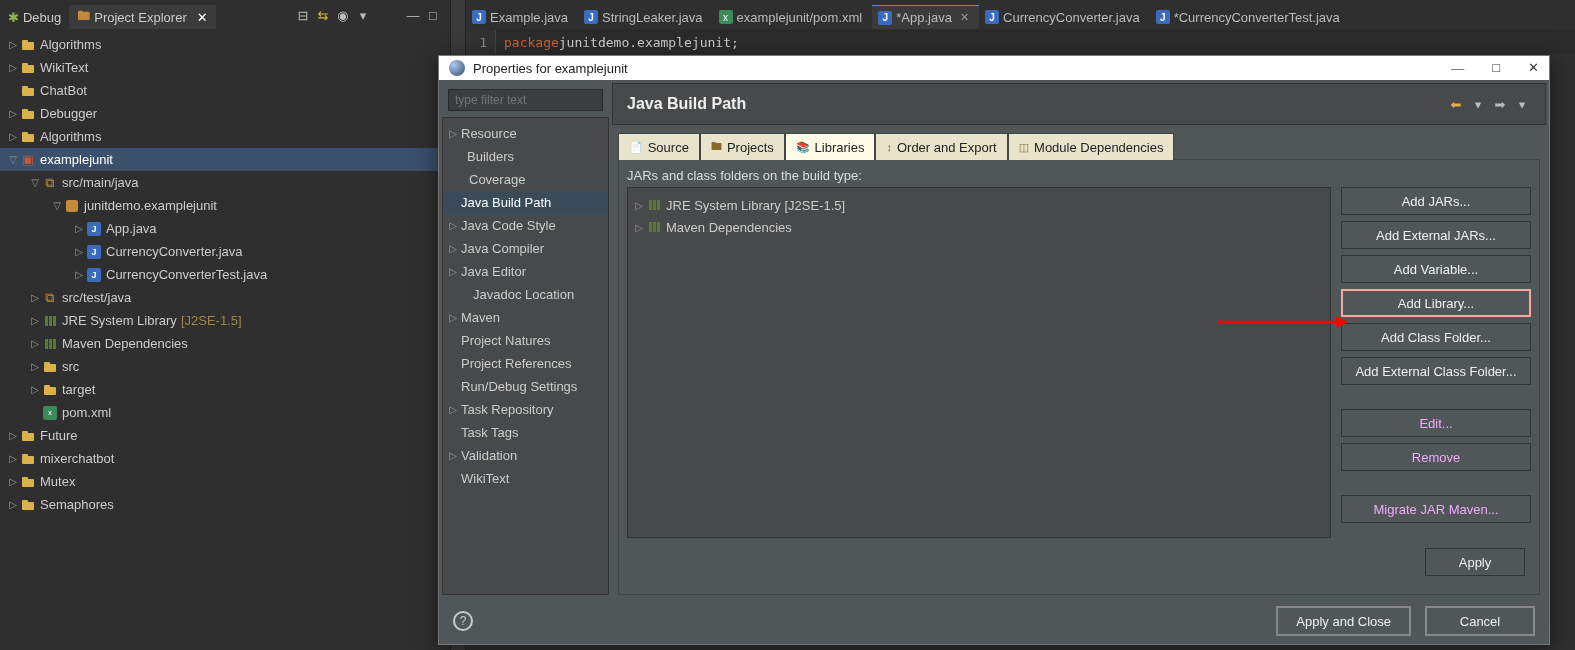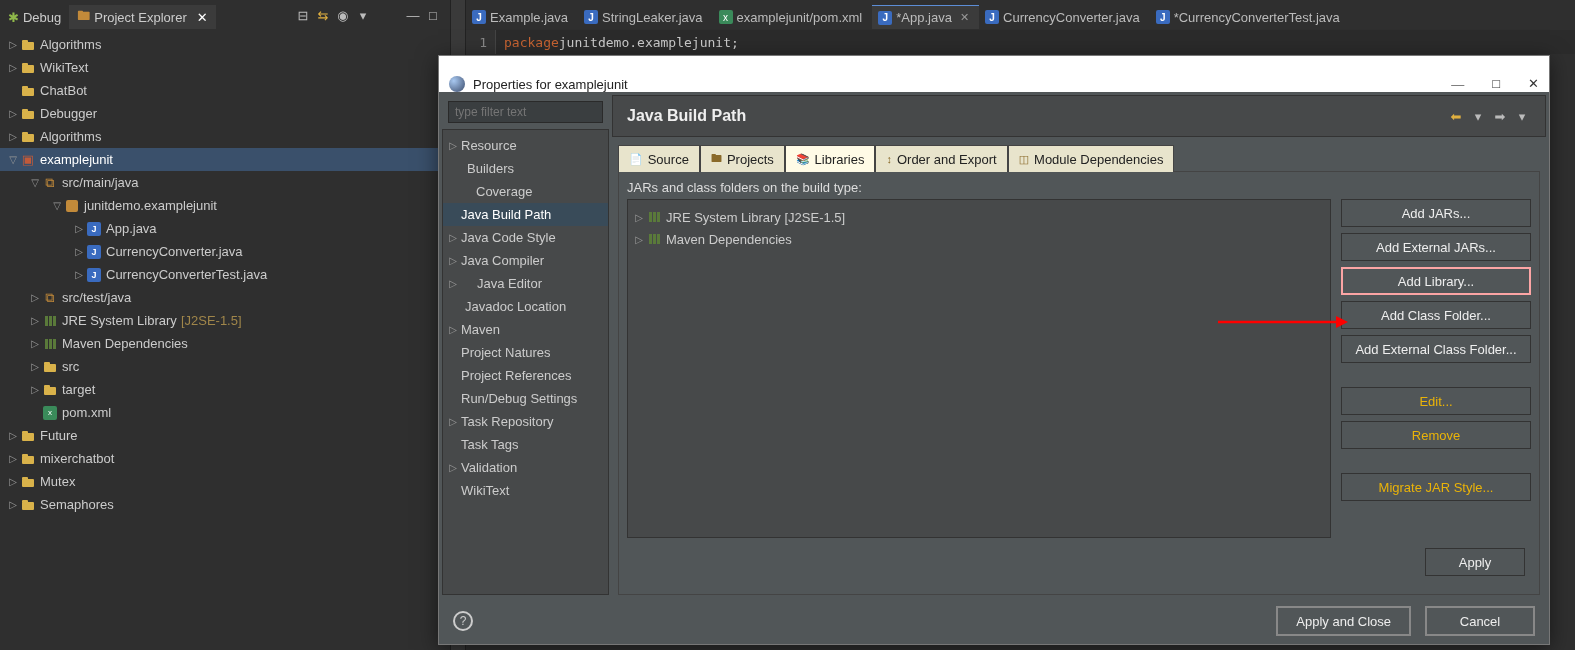--- a/index.html
+++ b/index.html
@@ -33,21 +33,21 @@
   .tw { display: inline-block; width: 14px; text-align: center; color: #999; font-size: 10px; }
   .ic { display: inline-flex; width: 16px; height: 16px; align-items: center; justify-content: center; margin-right: 4px; }
   .ic svg { width: 14px; height: 14px; }
   .lbl-extra { color: #a0864a; margin-left: 4px; }
 
   
   .vsep { position: absolute; left: 450px; top: 0; width: 16px; bottom: 0; background: #3a3a3a; border-left: 1px solid #222; border-right: 1px solid #222; }
 
   
   .dialog { position: absolute; left: 438px; top: 55px; width: 1112px; height: 590px; background: #515658; border: 1px solid #777; box-shadow: 0 4px 20px rgba(0,0,0,0.5); display: flex; flex-direction: column; }
-  .dlg-title { height: 36px; flex: none; background: #fff; color: #222; display: flex; align-items: flex-end; padding: 0 10px; }
+  .dlg-title { height: 24px; flex: none; background: #fff; color: #222; display: flex; align-items: center; padding: 0 10px; }
   .dlg-title .eclipse-icon { width: 16px; height: 16px; border-radius: 50%; background: radial-gradient(circle at 30% 30%, #a8c8f0, #3a4a6a); margin-right: 8px; }
   .dlg-title .win-btns { margin-left: auto; display: flex; gap: 28px; font-family: "Segoe UI Symbol"; font-size: 13px; color: #333; }
   .dlg-title .win-btns span { cursor: pointer; }
 
   .dlg-body { flex: 1; display: flex; overflow: hidden; }
   .dlg-body2 { border:3px solid #515658; flex:1; display:flex; }
 
   
   .nav { width: 170px; flex: none; background: #515658; display: flex; flex-direction: column; border-right: 3px solid #515658;}
   .nav-filter { margin: 6px; height: 22px; background: #3a3e40; border: 1px solid #2a2a2a; color: #5eead4; padding: 0 6px; font-size: 12px; outline:none; }
@@ -69,21 +69,21 @@
   .bp-tab:not(.active){ background:#e8e4cc; }
   .tabfolder-frame { flex:1; border:1px solid #444; background:#515658; padding:8px; display:flex; flex-direction:column; }
 
   .jars-label { color: #ddd; margin-bottom: 4px; }
   .jars-area { flex:1; display:flex; gap:10px;}
   .jars-tree { flex:1; background:#47494a; border:1px solid #333; padding:6px 4px; }
   .jars-row { height:22px; display:flex; align-items:center; }
   .btn-col { width:190px; flex:none; display:flex; flex-direction:column; gap:6px; }
   .btn { height:28px; border:1px solid #333; background:#515658; color:#eee; display:flex; align-items:center; justify-content:center; font-size:13px; cursor:pointer; }
   .btn.highlight { border:2px solid #fca5a5; }
-  .btn.disabled { color:#eab308; cursor:default; }
+  .btn.disabled { color:#f0abfc; cursor:default; }
 
   .apply-row { height:48px; flex:none; display:flex; align-items:center; justify-content:flex-end; padding:0 6px;}
 
   .dlg-footer { height:46px; flex:none; display:flex; align-items:center; padding:0 14px;}
   .dlg-footer .help { width:20px; height:20px; border-radius:50%; border:2px solid #ccc; color:#ccc; display:flex; align-items:center; justify-content:center; font-size:12px;}
   .dlg-footer .spacer { flex:1; }
   .dlg-footer .fbtn { height:30px; min-width:110px; padding: 0 18px; border:2px solid #888; color:#eee; display:flex; align-items:center; justify-content:center; margin-left:14px; cursor:pointer;}
 
   
   .arrow { position: absolute; pointer-events:none; }
@@ -364,41 +364,41 @@
             <div class="nav-row">
               <span class="tw">▷</span>
               <span style="margin-left:2px">Resource</span>
             </div>
             <div class="nav-row">
               <span class="tw"></span>
               <span style="margin-left:8px">Builders</span>
             </div>
             <div class="nav-row">
               <span class="tw"></span>
-              <span style="margin-left:17px">Coverage</span>
+              <span style="margin-left:10px">Coverage</span>
             </div>
             <div class="nav-row selected">
               <span class="tw"></span>
               <span style="margin-left:2px">Java Build Path</span>
             </div>
             <div class="nav-row">
               <span class="tw">▷</span>
               <span style="margin-left:2px">Java Code Style</span>
             </div>
             <div class="nav-row">
               <span class="tw">▷</span>
               <span style="margin-left:2px">Java Compiler</span>
             </div>
             <div class="nav-row">
               <span class="tw">▷</span>
-              <span style="margin-left:18px">Java Editor</span>
-            </div>
-            <div class="nav-row">
-              <span class="tw"></span>
-              <span style="margin-left:6px">Javadoc Location</span>
+              <span style="margin-left:2px">Java Editor</span>
+            </div>
+            <div class="nav-row">
+              <span class="tw"></span>
+              <span style="margin-left:14px">Javadoc Location</span>
             </div>
             <div class="nav-row">
               <span class="tw">▷</span>
               <span style="margin-left:2px">Maven</span>
             </div>
             <div class="nav-row">
               <span class="tw"></span>
               <span style="margin-left:2px">Project Natures</span>
             </div>
             <div class="nav-row">
@@ -487,39 +487,42 @@
                     <span>Maven Dependencies</span>
                   </div>
                 </div>
             <div class="btn-col">
               <div class="btn">
                     <span>Add JARs...</span>
                   </div>
               <div class="btn">
                     <span>Add External JARs...</span>
                   </div>
+              <div class="btn">
+                    <span>Add Variable...</span>
+                  </div>
               <div class="btn highlight">
                     <span>Add Library...</span>
                   </div>
               <div class="btn">
                     <span>Add Class Folder...</span>
                   </div>
               <div class="btn">
                     <span>Add External Class Folder...</span>
                   </div>
               <div style="height:12px"></div>
               <div class="btn disabled">
                     <span>Edit...</span>
                   </div>
               <div class="btn disabled">
                     <span>Remove</span>
                   </div>
               <div style="height:12px"></div>
               <div class="btn disabled">
-                    <span>Migrate JAR Style...</span>
+                    <span>Migrate JAR Maven...</span>
                   </div>
             </div>
           </div>
           <div class="apply-row">
             <div class="btn" style="width:100px">
                   <span>Apply</span>
                 </div>
           </div>
         </div>
       </div>

